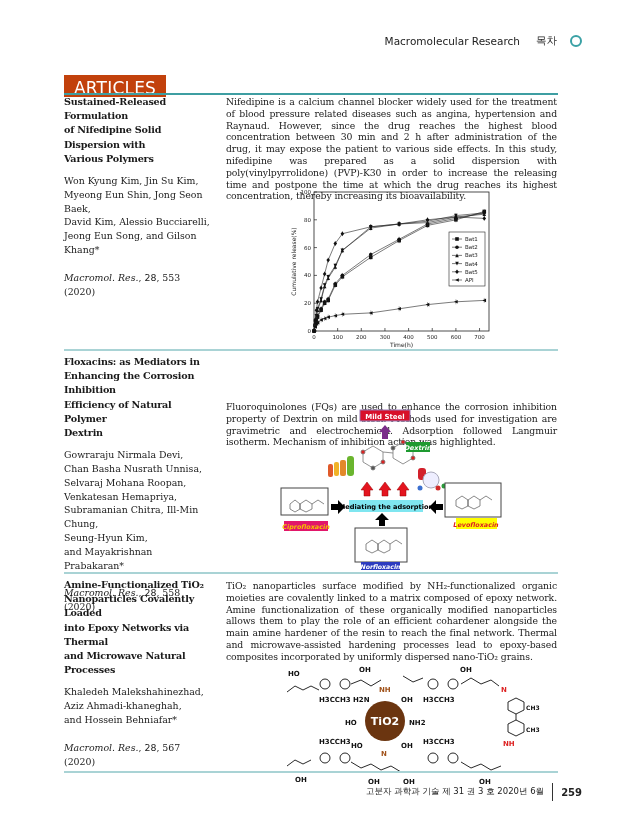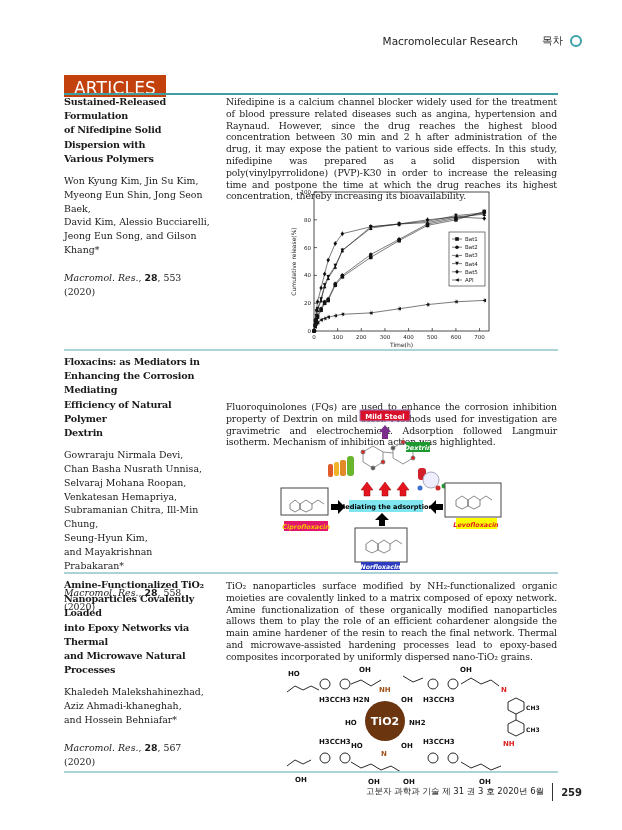--- a/index.html
+++ b/index.html
@@ -1,40 +1,40 @@
 <!DOCTYPE html>
 <html><head>
 <meta charset="utf-8">
 <style>
   html, body { margin: 0; padding: 0; background: #ffffff; }
   body { width: 622px; height: 830px; position: relative; overflow: hidden; font-family: "DejaVu Serif", serif; color: #1a1a1a; }
-  .header { position: absolute; right: 40px; top: 34px; font-family: "DejaVu Sans", sans-serif; font-size: 10.5px; color: #222; display: flex; align-items: center; gap: 4px; }
+  .header { position: absolute; right: 40px; top: 34px; font-family: "DejaVu Sans", sans-serif; font-size: 10.5px; color: #222; display: flex; align-items: center; gap: 10px; }
   .header .dot { width: 8px; height: 8px; border-radius: 50%; border: 2.5px solid #3aa1a5; background: #fff; display: inline-block; margin-left: 3px; }
   .articles-tab { position: absolute; left: 64px; top: 75px; background: #c2410c; color: #fff; font-family: "DejaVu Sans", sans-serif; font-size: 17px; padding: 5px 10px 1px 10px; height: 16px; line-height: 16px; letter-spacing: 0.2px; }
   .rule { position: absolute; left: 64px; width: 494px; height: 1.5px; background: #3e9ea2; }
   .rule.light { background: #a9d3d5; height: 2px; }
   .left { position: absolute; left: 64px; width: 150px; font-size: 9.4px; line-height: 13.8px; }
   .title { font-weight: bold; font-size: 9.6px; line-height: 14.2px; letter-spacing: -0.2px; }
   .authors { margin-top: 8px; }
   .cite { margin-top: 14px; }
   .cite i { font-style: italic; }
-  .cite b { font-family: "DejaVu Sans", sans-serif; font-weight: bold; }
+  .cite b { font-family: "DejaVu Sans", sans-serif; font-weight: normal; }
   .abstract { position: absolute; left: 226px; width: 331px; font-size: 9.3px; line-height: 11.8px; text-align: justify; letter-spacing: -0.1px; }
   .fig { position: absolute; }
   .footer { position: absolute; right: 40px; top: 783px; font-family: "DejaVu Sans", sans-serif; font-size: 8.5px; color: #222; display: flex; align-items: center; }
   .footer .bar { width: 1px; height: 18px; background: #333; margin: 0 8px; }
   .footer .pg { font-weight: bold; font-size: 10px; }
   svg text { font-family: "DejaVu Sans", sans-serif; }
 </style>
 </head>
 <body>
 
 <div class="header">
   <span>Macromolecular Research</span>
-  <span style="margin-left:20px;">목차</span>
+  <span style="margin-left:6px;">목차</span>
   <span class="dot"></span>
 </div>
 
 <div class="articles-tab">ARTICLES</div>
 <div class="rule" style="top:93px;"></div>
 
 <div class="left" style="top:95px;">
   <div class="title">
     <div>Sustained-Released Formulation</div>
     <div>of Nifedipine Solid Dispersion with</div>
@@ -271,21 +271,21 @@
     <line x1="168" x2="178" y1="94" y2="94" stroke="#222" stroke-width="0.6"></line>
     <polygon points="171.2,94 174.8,92.2 174.8,95.8" fill="#111"></polygon>
     <text x="181" y="96" font-size="5.5" fill="#222">API</text>
   </svg>
 
 <div class="rule light" style="top:349px;"></div>
 
 <div class="left" style="top:355px;">
   <div class="title">
     <div>Floxacins: as Mediators in</div>
-    <div>Enhancing the Corrosion Mediating</div>
+    <div>Enhancing the Corrosion Inhibition</div>
     <div>Efficiency of Natural Polymer</div>
     <div>Dextrin</div>
   </div>
   <div class="authors">
     <div>Gowraraju Nirmala Devi,</div>
     <div>Chan Basha Nusrath Unnisa,</div>
     <div>Selvaraj Mohana Roopan,</div>
     <div>Venkatesan Hemapriya,</div>
     <div>Subramanian Chitra, Ill-Min Chung,</div>
     <div>Seung-Hyun Kim,</div>

